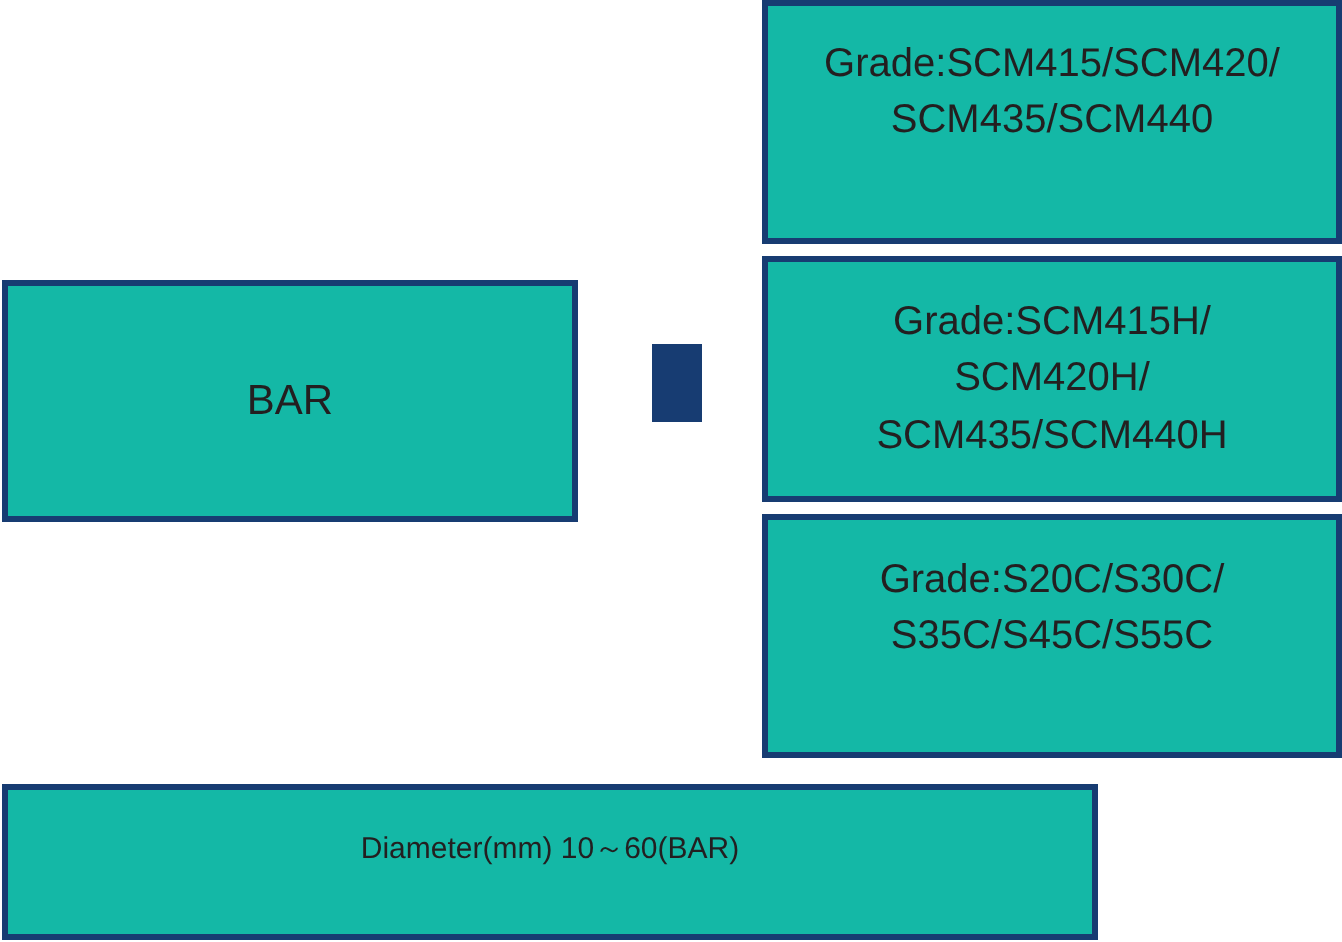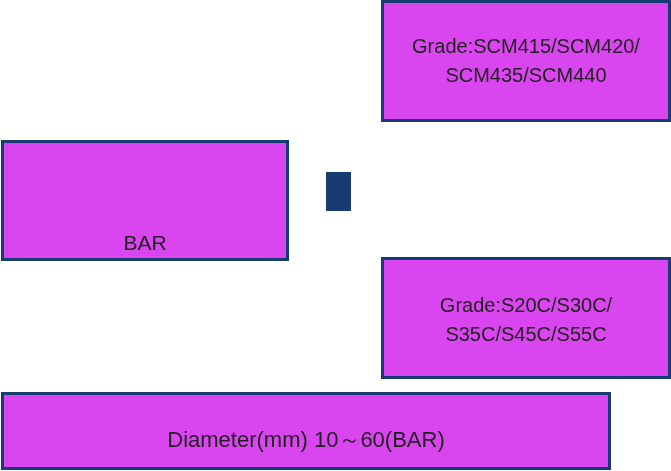--- a/index.html
+++ b/index.html
@@ -13,24 +13,24 @@
   #canvas {
     position: relative;
     width: 671px;
     height: 471px;
     background: #ffffff;
     overflow: hidden;
   }
   .box {
     position: absolute;
     box-sizing: border-box;
-    background: #d946ef;
+    background: #14b8a6;
     border: 3px solid #173C72;
     display: flex;
-    align-items: flex-end;
+    align-items: center;
     justify-content: center;
     text-align: center;
     color: #231F20;
     line-height: 1.42;
     white-space: pre-line;
   }
 
   
   #bar-box {
     left: 1px;
@@ -73,42 +73,47 @@
     width: 290px;
     height: 122px;
     font-size: 20px;
     padding-bottom: 28px;
   }
 
   
   #diameter-box {
     left: 1px;
     top: 392px;
-    width: 610px;
+    width: 548px;
     height: 78px;
-    font-size: 22px;
+    font-size: 15px;
     padding-bottom: 12px;
   }
 </style>
 </head>
 <body>
 
 <div id="canvas">
 
   <div class="box" id="bar-box">
     <span>BAR</span>
   </div>
 
   <div id="connector"></div>
 
   <div class="box" id="grade-box-1">
     <span>Grade:SCM415/SCM420/
 SCM435/SCM440</span>
   </div>
 
+  <div class="box" id="grade-box-2">
+    <span>Grade:SCM415H/
+SCM420H/
+SCM435/SCM440H</span>
+  </div>
 
   <div class="box" id="grade-box-3">
     <span>Grade:S20C/S30C/
 S35C/S45C/S55C</span>
   </div>
 
   <div class="box" id="diameter-box">
     <span>Diameter(mm) 10～60(BAR)</span>
   </div>
 

